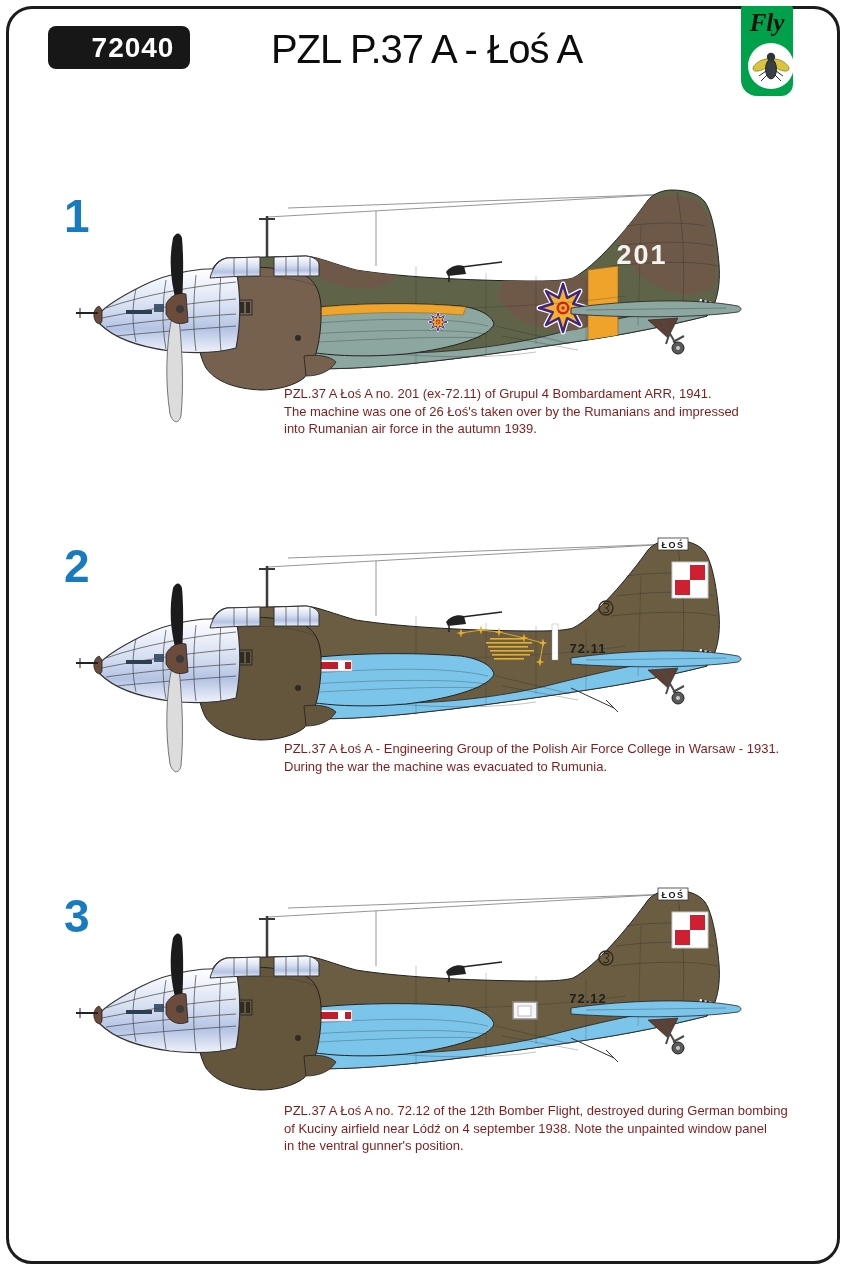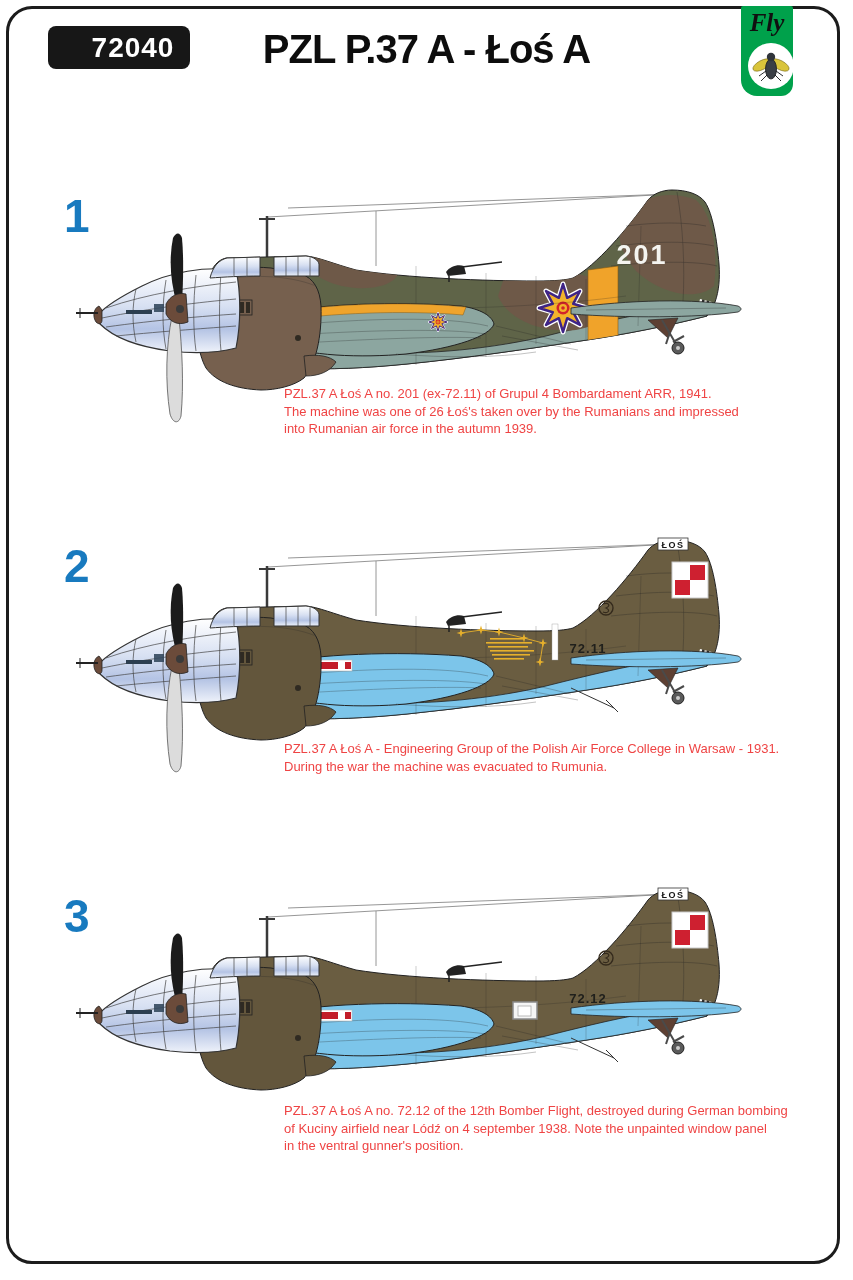--- a/index.html
+++ b/index.html
@@ -1,25 +1,25 @@
 <!DOCTYPE html>
 <html><head>
 <meta charset="utf-8">
 <style>
   html,body{margin:0;padding:0;background:#ffffff;}
   body{width:853px;height:1280px;position:relative;font-family:"Liberation Sans",sans-serif;overflow:hidden;}
   .frame{position:absolute;left:6px;top:6px;width:834px;height:1258px;border:3px solid #1c1c1c;border-radius:26px;box-sizing:border-box;}
   .badge{position:absolute;left:48px;top:26px;width:114px;height:43px;background:#171717;border-radius:8px;
          color:#fff;font-weight:bold;font-size:28px;display:flex;align-items:center;justify-content:center;letter-spacing:1px;padding-left:28px;}
-  .title{position:absolute;left:100px;right:100px;top:27px;text-align:center;font-size:40px;font-weight:bold;color:#0d0d0d;letter-spacing:-1px;}
+  .title{position:absolute;left:100px;right:100px;top:27px;text-align:center;font-size:40px;font-weight:normal;color:#0d0d0d;letter-spacing:-1px;}
   .logo{position:absolute;left:741px;top:6px;width:52px;height:90px;background:#00a14b;border-radius:2px 2px 12px 16px;z-index:5;}
   .logo .fly{text-align:center;font-family:"Liberation Serif",serif;font-weight:bold;font-style:italic;font-size:25px;color:#101010;margin-top:3px;}
   .logo .circ{position:absolute;left:7px;top:37px;width:46px;height:46px;background:#fff;border-radius:50%;}
   .num{position:absolute;left:64px;color:#187abf;font-size:46px;font-weight:bold;line-height:1;}
-  .caption{position:absolute;left:284px;width:552px;font-size:13px;line-height:1.35;color:#ef4444;white-space:pre-line;}
+  .caption{position:absolute;left:284px;width:552px;font-size:13px;line-height:1.35;color:#7f1d1d;white-space:pre-line;}
   .plane{position:absolute;left:66px;width:690px;height:260px;}
   .plane text{font-family:"Liberation Sans",sans-serif;}
   .tail-code{font-size:27px;font-weight:bold;fill:#f4f4f0;letter-spacing:2px;}
   .fin-label{font-size:9px;font-weight:bold;fill:#151515;letter-spacing:1.5px;}
   .fus-code{font-size:13px;font-weight:bold;fill:#20201c;letter-spacing:1px;}
   
   .v1{--upper:#5f6448;--patch:#6e5948;--under:#8ca6a0;--wing:#8ca6a0;--nacelle:#76604e;
       --cam:inline;--ro:inline;--pl:none;--v2x:none;--v3x:none;--blade2:inline;}
   .v2{--upper:#6a5d41;--patch:none;--under:#7cc5ea;--wing:#7cc5ea;--nacelle:#63563c;
       --cam:none;--ro:none;--pl:inline;--v2x:inline;--v3x:none;--blade2:inline;}

